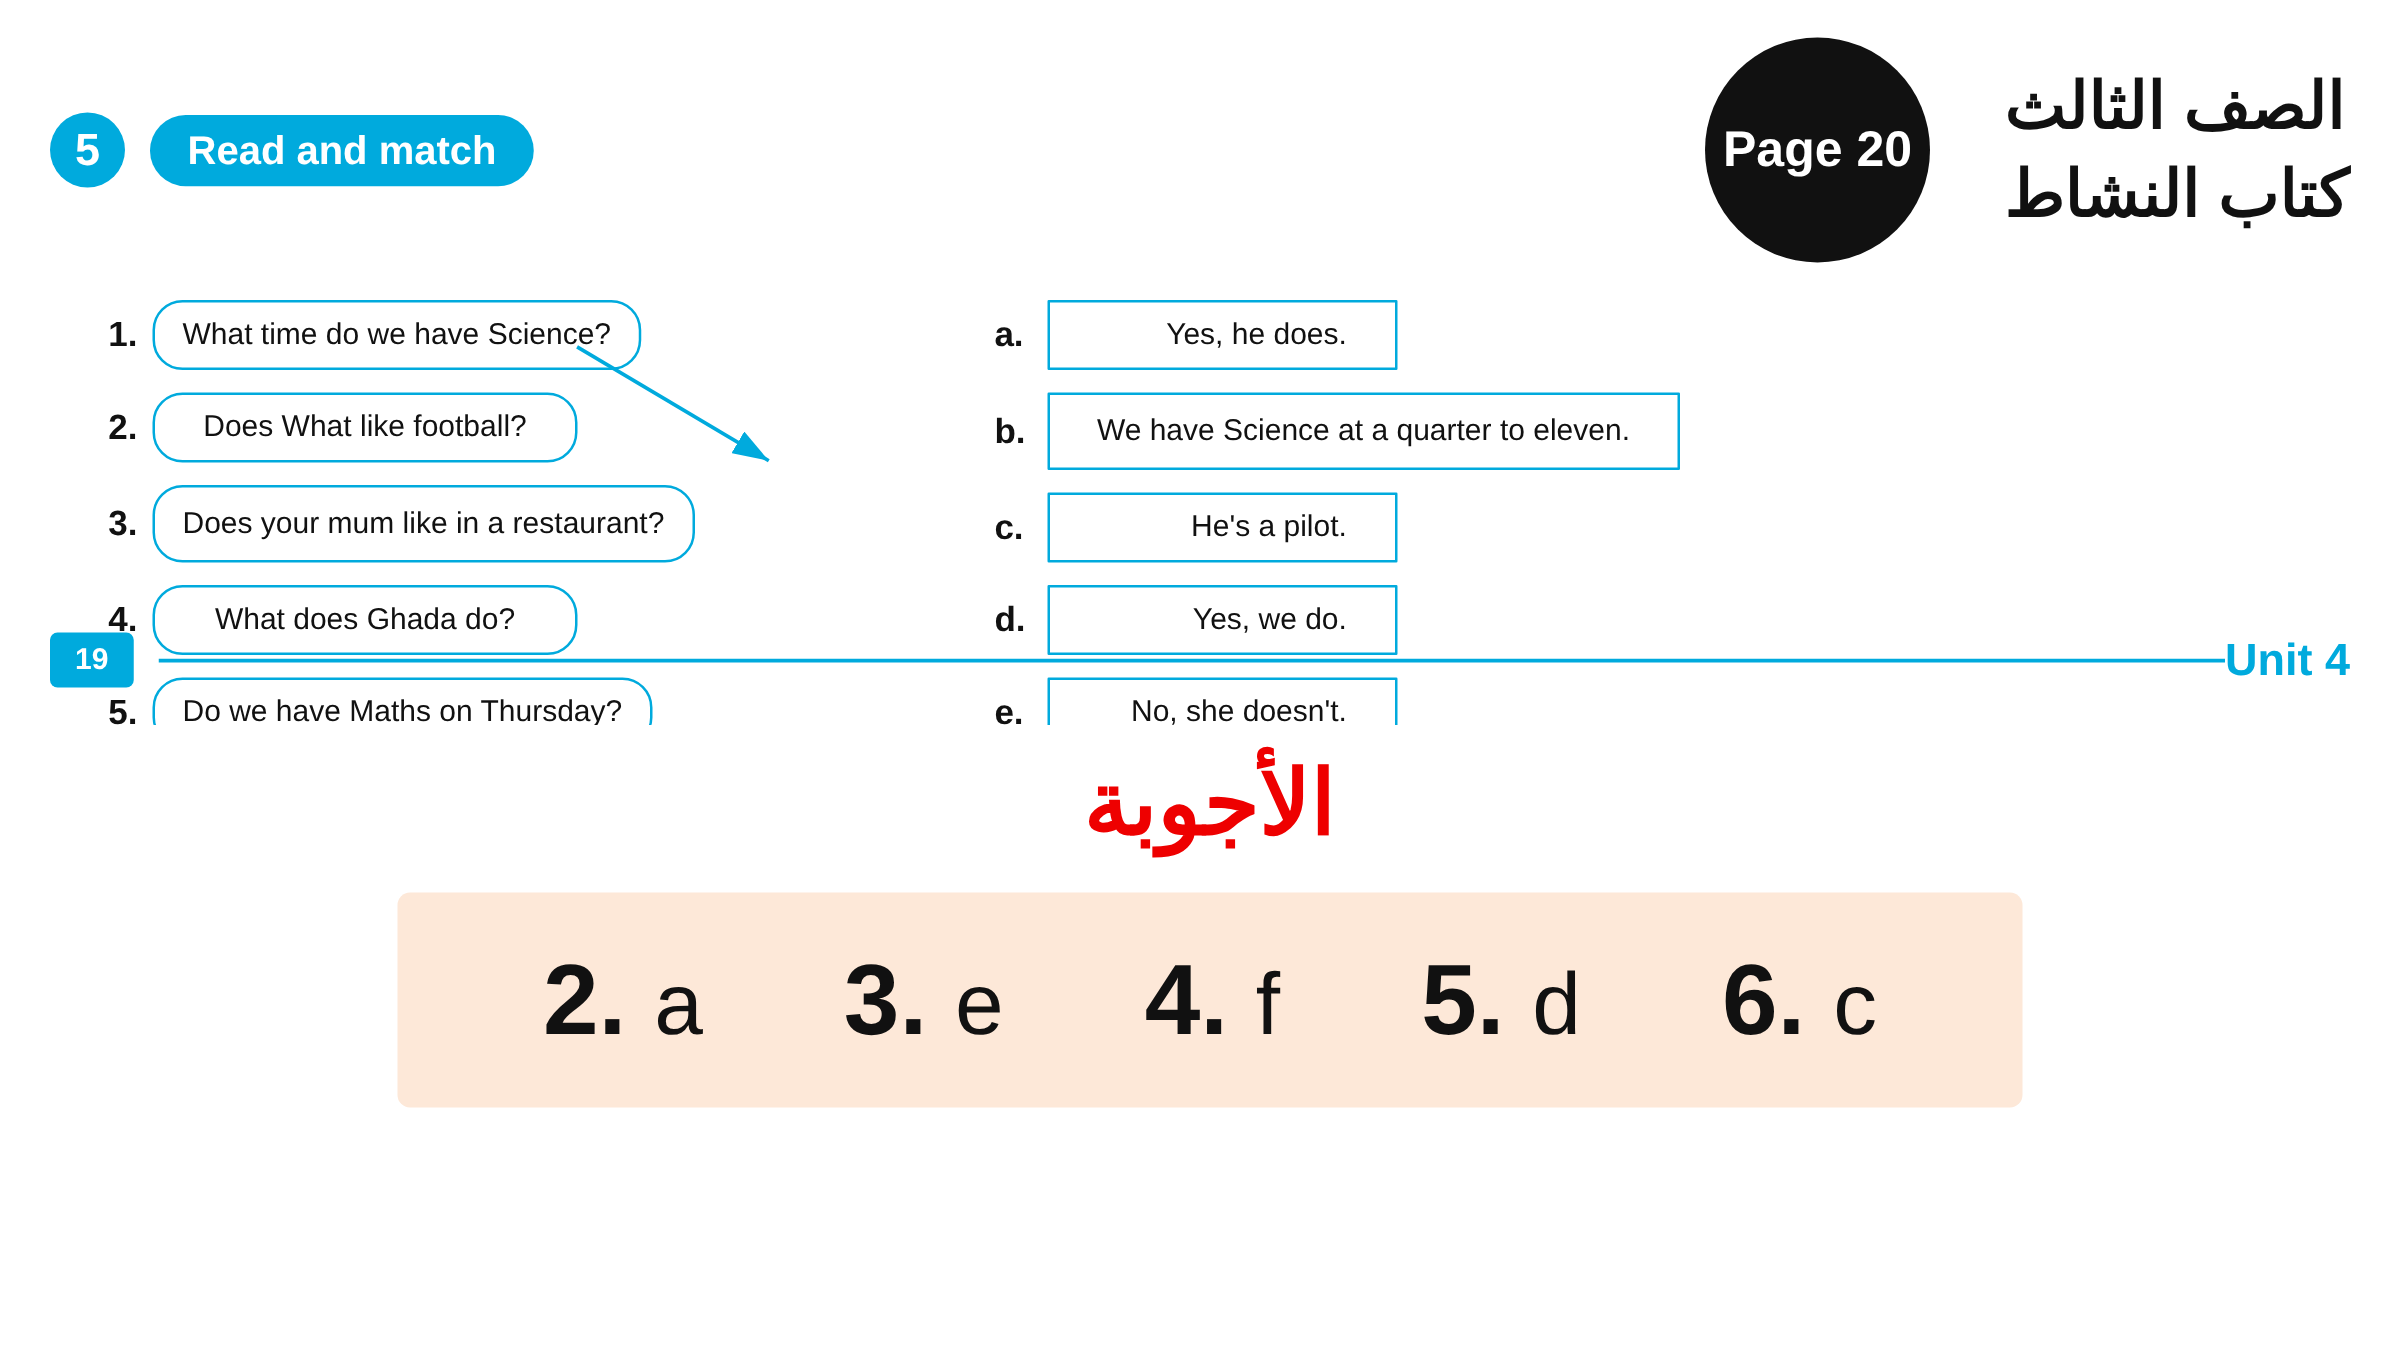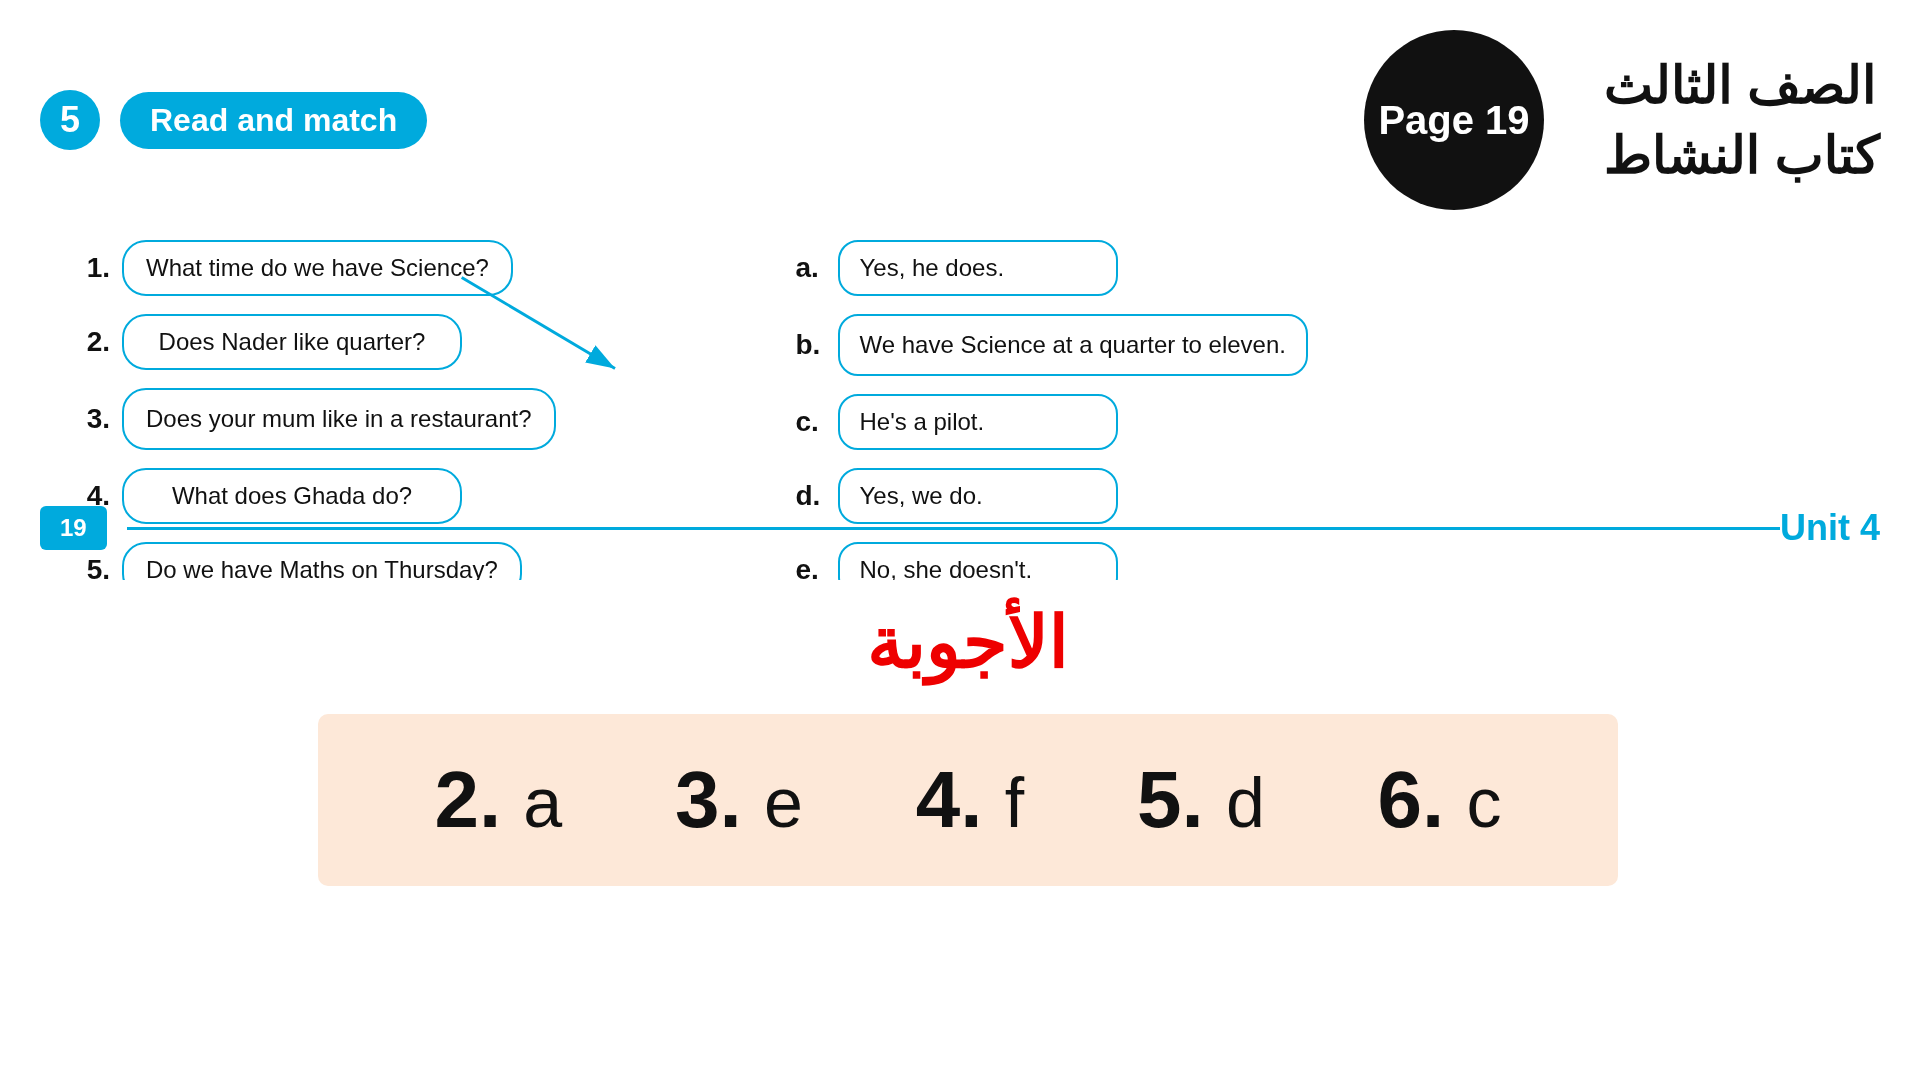--- a/index.html
+++ b/index.html
@@ -147,25 +147,25 @@
       padding: 12px 22px;
       font-size: 24px;
       color: #111;
       text-align: center;
       background: #fff;
       min-width: 340px;
     }
 
     .answer-box {
       border: 2px solid #00aadd;
-      border-radius: 20px;
-      padding: 12px 20px;
+      border-radius: 1px;
+      padding: 12px 38px;
       font-size: 24px;
       color: #111;
-      text-align: left;
+      text-align: right;
       background: #fff;
       min-width: 280px;
     }
 
     
     .arrow-overlay {
       position: absolute;
       top: 0;
       left: 0;
       width: 100%;
@@ -253,38 +253,38 @@
   </style>
 </head>
 <body>
 
 <div class="header">
   <div class="header-left">
     <div class="number-badge">5</div>
     <div class="activity-label">Read and match</div>
   </div>
   <div class="header-right">
-    <div class="page-circle">Page 19</div>
+    <div class="page-circle">Page 20</div>
     <div class="arabic-text">
       <span class="arabic-title">الصف الثالث</span>
       <span class="arabic-subtitle">كتاب النشاط</span>
     </div>
   </div>
 </div>
 
 <div class="exercise-area" style="position:relative;">
 
   <div class="left-column">
     <div class="question-row">
       <span class="row-number">1.</span>
       <div class="question-box">What time do we have Science?</div>
     </div>
     <div class="question-row">
       <span class="row-number">2.</span>
-      <div class="question-box">Does Nader like quarter?</div>
+      <div class="question-box">Does What like football?</div>
     </div>
     <div class="question-row">
       <span class="row-number">3.</span>
       <div class="question-box" style="line-height:1.4;">Does your mum like in a restaurant?</div>
     </div>
     <div class="question-row">
       <span class="row-number">4.</span>
       <div class="question-box">What does Ghada do?</div>
     </div>
     <div class="question-row">

